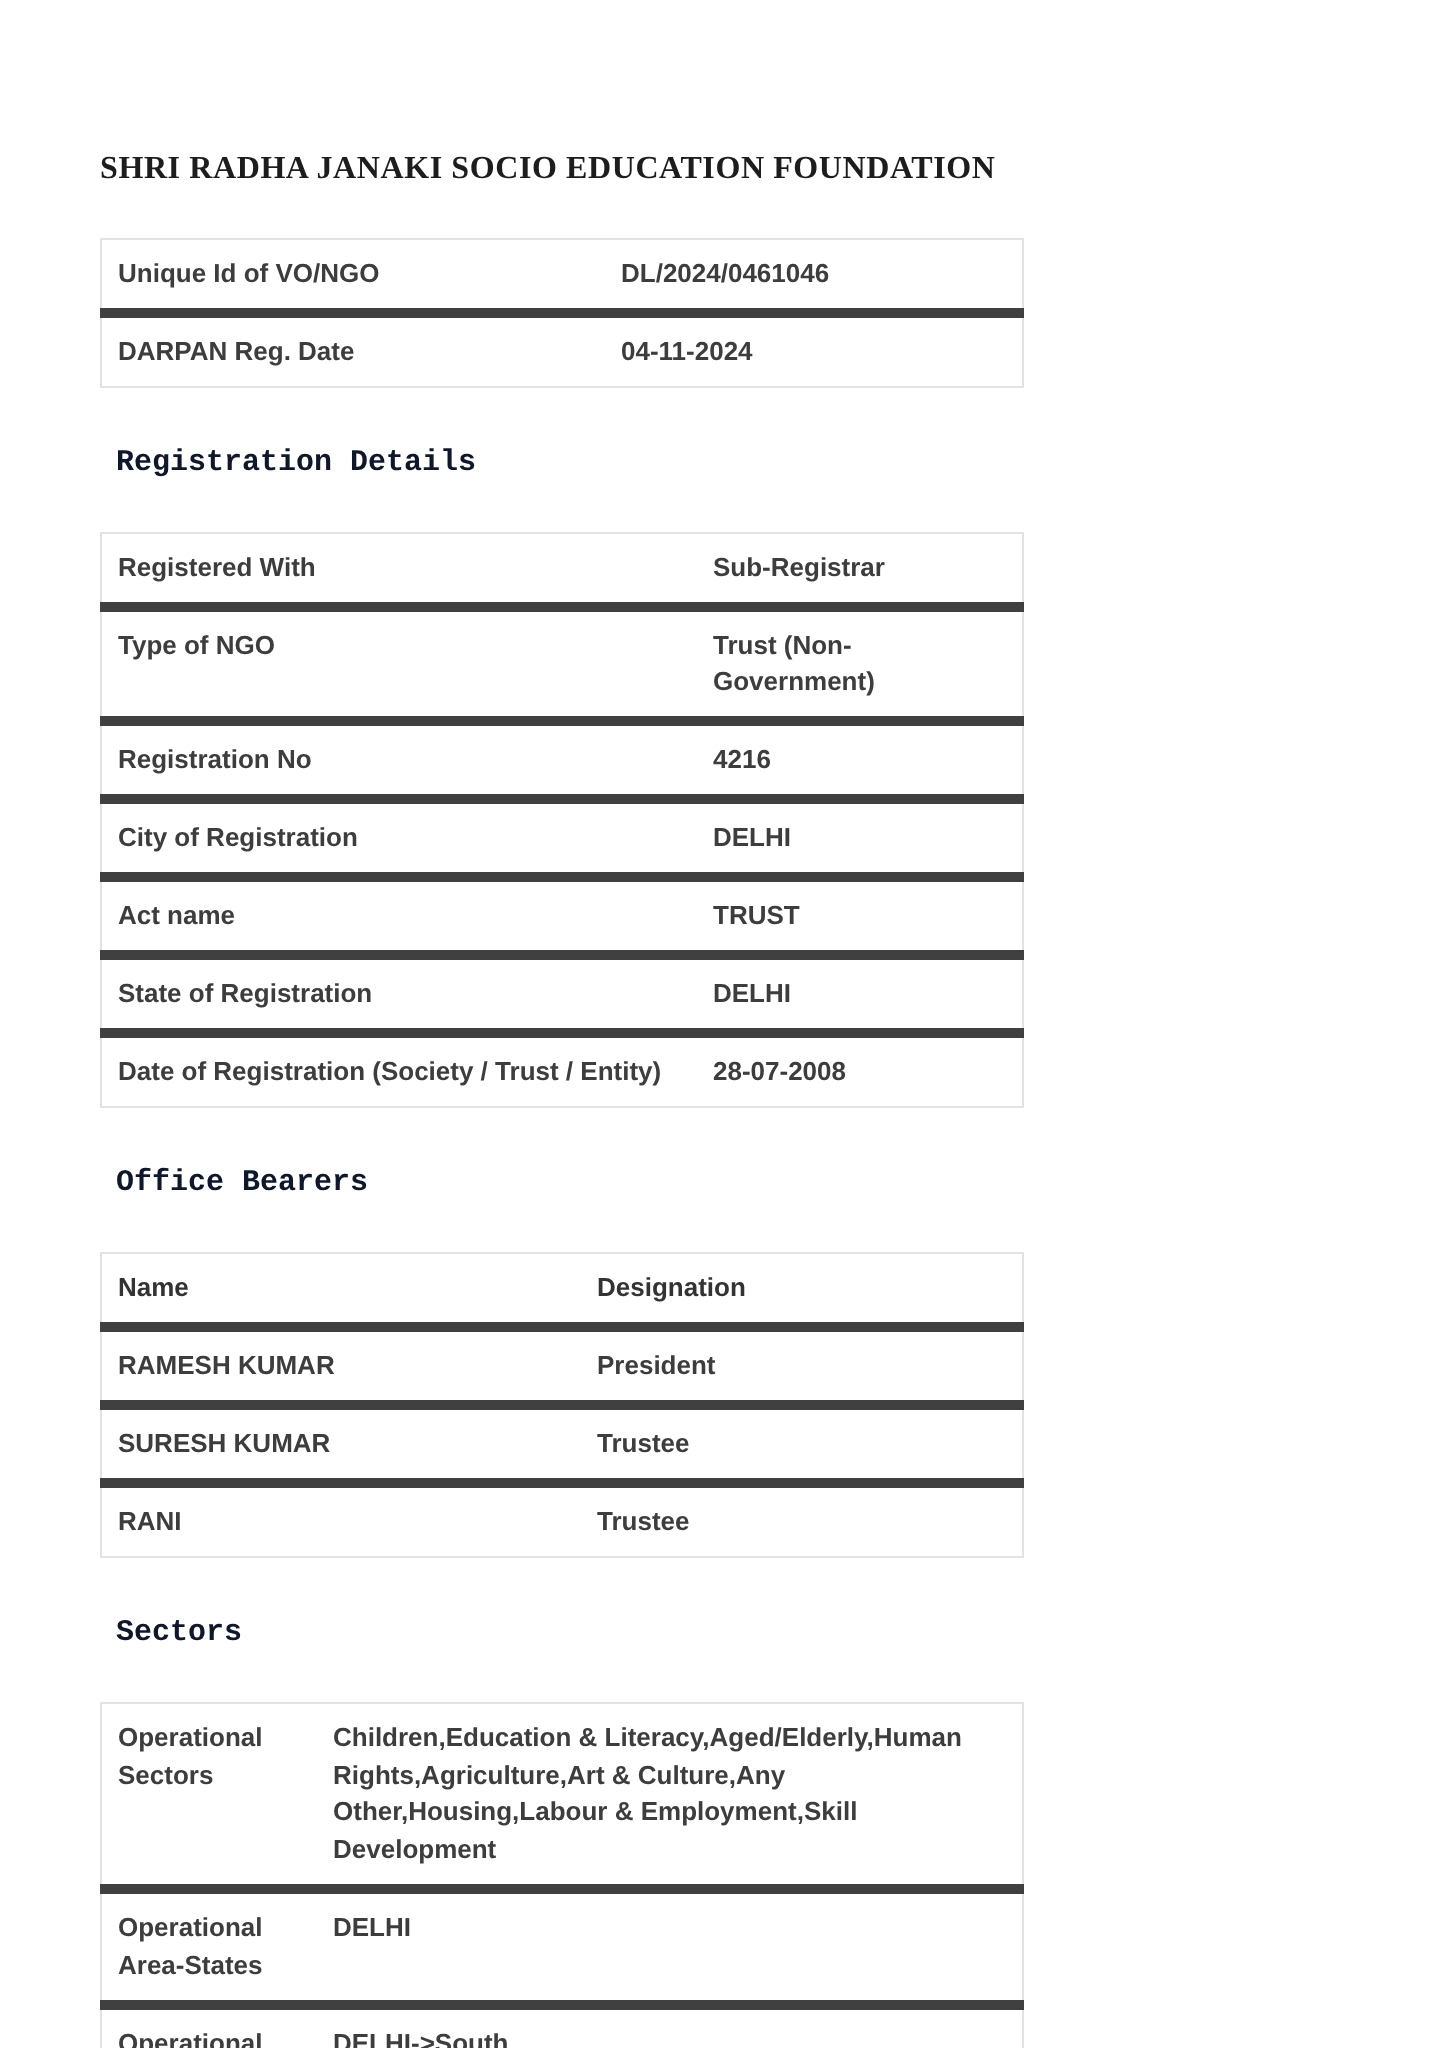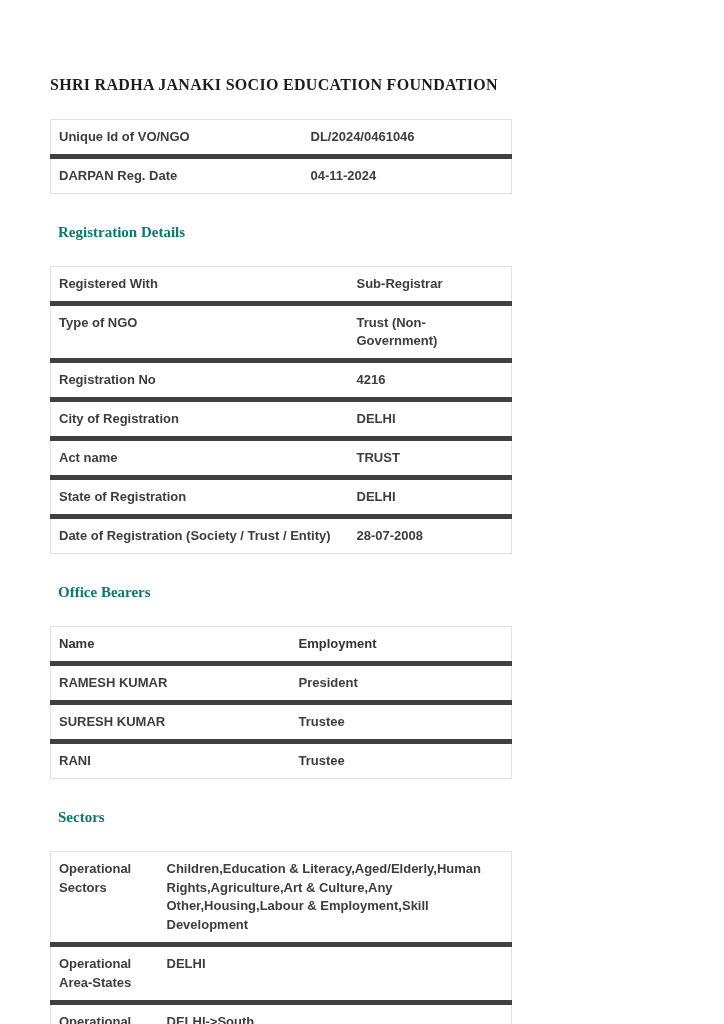--- a/index.html
+++ b/index.html
@@ -22,25 +22,25 @@
     font-family: "Liberation Serif", serif;
     font-weight: 700;
     font-size: 16px;
     line-height: 18px;
     letter-spacing: 0.3px;
     color: #1d1d1d;
     text-align: left;
     margin: 0 0 25px 0;
   }
   .section-heading {
-    font-family: Liberation Serif, serif;
+    font-family: Liberation Mono, monospace;
     font-weight: 700;
     font-size: 15px;
     line-height: 20px;
-    color: #0f766e;
+    color: #0f172a;
     margin: 28px 0 24px 0;
     padding-left: 8px;
   }
   table {
     width: 100%;
     border-collapse: collapse;
     table-layout: fixed;
     border: 1px solid #e2e2e2;
     background: #ffffff;
   }
@@ -134,21 +134,21 @@
   <h2 class="section-heading">Office Bearers</h2>
 
   <table class="tbl-officers">
     <colgroup>
         <col class="c1">
         <col>
       </colgroup>
     <thead>
       <tr>
         <th>Name</th>
-        <th>Employment</th>
+        <th>Designation</th>
       </tr>
     </thead>
     <tbody>
       <tr>
         <td>RAMESH KUMAR</td>
         <td>President</td>
       </tr>
       <tr>
         <td>SURESH KUMAR</td>
         <td>Trustee</td>

